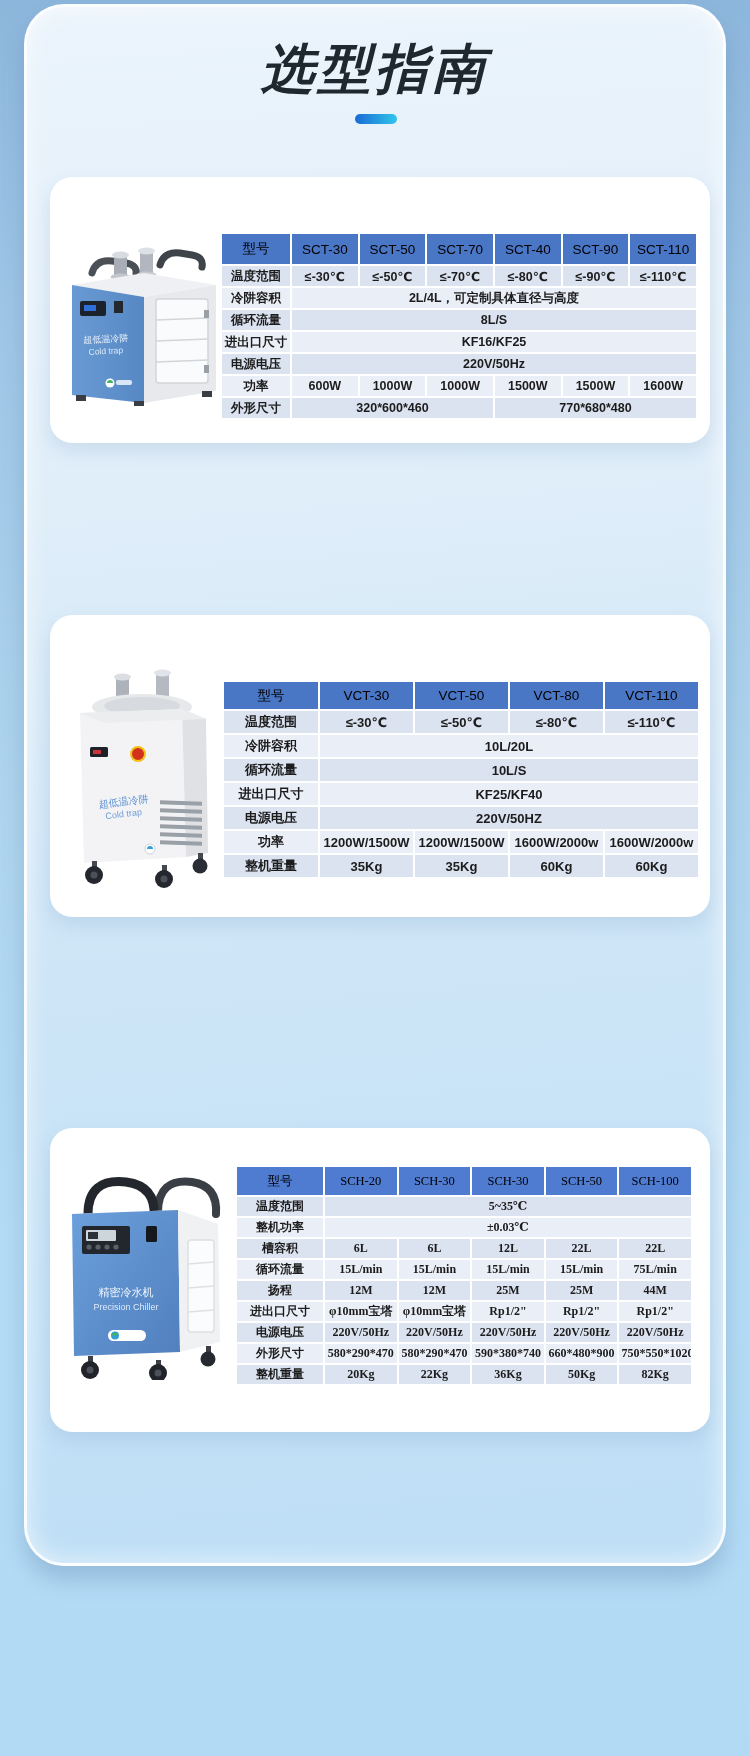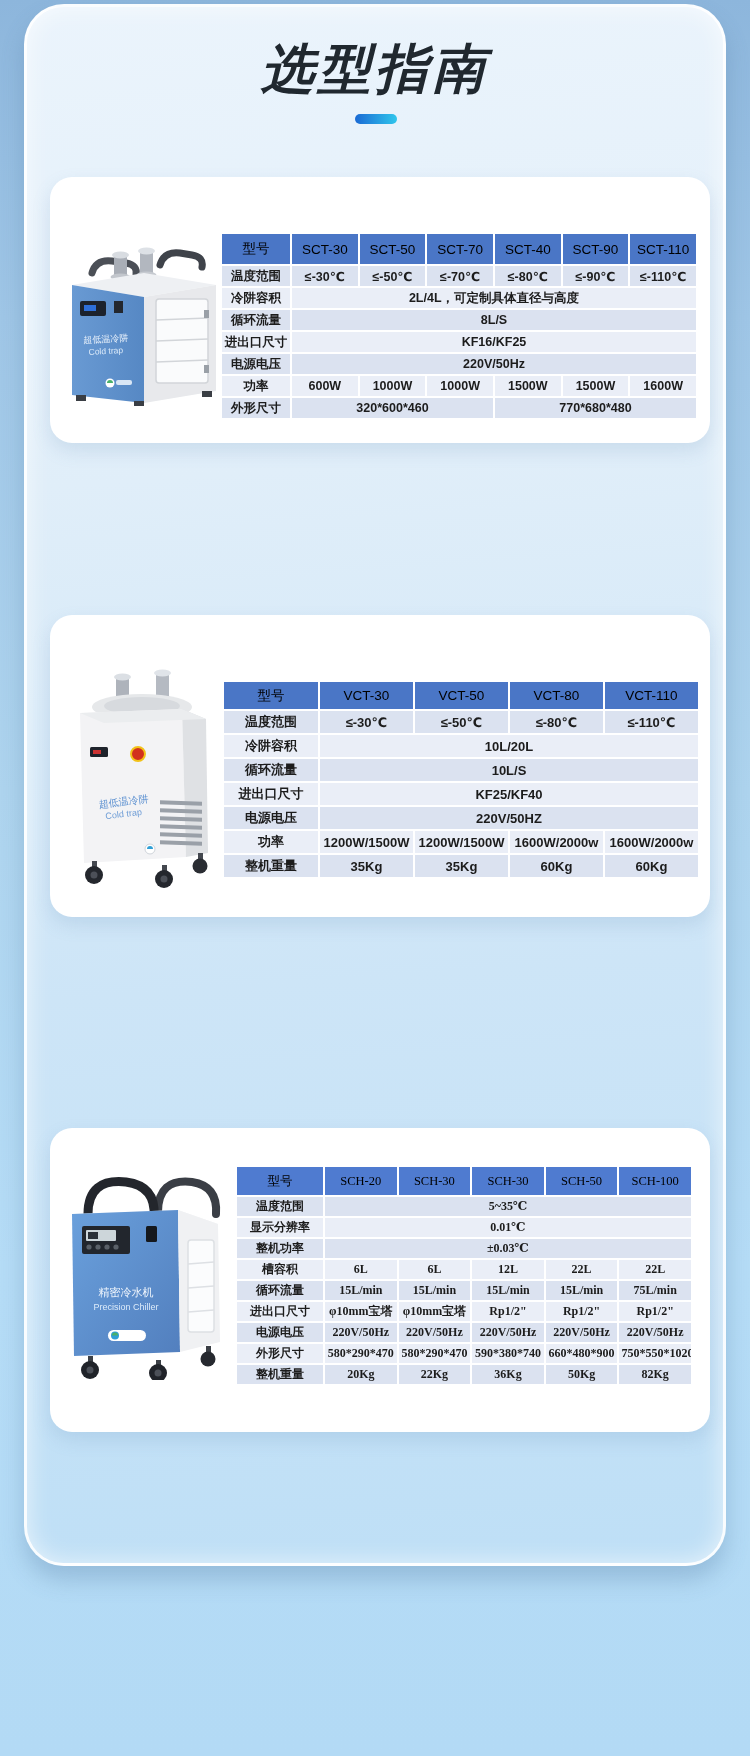--- a/index.html
+++ b/index.html
@@ -330,44 +330,48 @@
           <th>SCH-50</th>
           <th>SCH-100</th>
         </tr>
       </thead>
       <tbody>
         <tr>
           <th>温度范围</th>
           <td colspan="5">5~35℃</td>
         </tr>
         <tr>
-          <th>显示分辨率</th>
-          <td colspan="5">0.01℃</td>
-        </tr>
-        <tr>
           <th>整机功率</th>
           <td colspan="5">±0.03℃</td>
         </tr>
         <tr>
           <th>槽容积</th>
           <td>6L</td>
           <td>6L</td>
           <td>12L</td>
           <td>22L</td>
           <td>22L</td>
         </tr>
         <tr>
           <th>循环流量</th>
           <td>15L/min</td>
           <td>15L/min</td>
           <td>15L/min</td>
           <td>15L/min</td>
           <td>75L/min</td>
         </tr>
         <tr>
+          <th>扬程</th>
+          <td>12M</td>
+          <td>12M</td>
+          <td>25M</td>
+          <td>25M</td>
+          <td>44M</td>
+        </tr>
+        <tr>
           <th>进出口尺寸</th>
           <td>φ10mm宝塔</td>
           <td>φ10mm宝塔</td>
           <td>Rp1/2"</td>
           <td>Rp1/2"</td>
           <td>Rp1/2"</td>
         </tr>
         <tr>
           <th>电源电压</th>
           <td>220V/50Hz</td>

